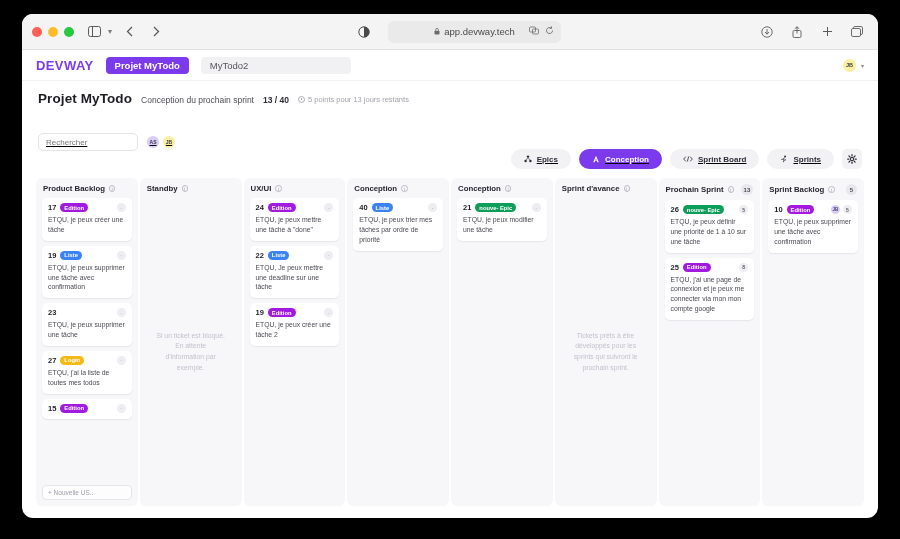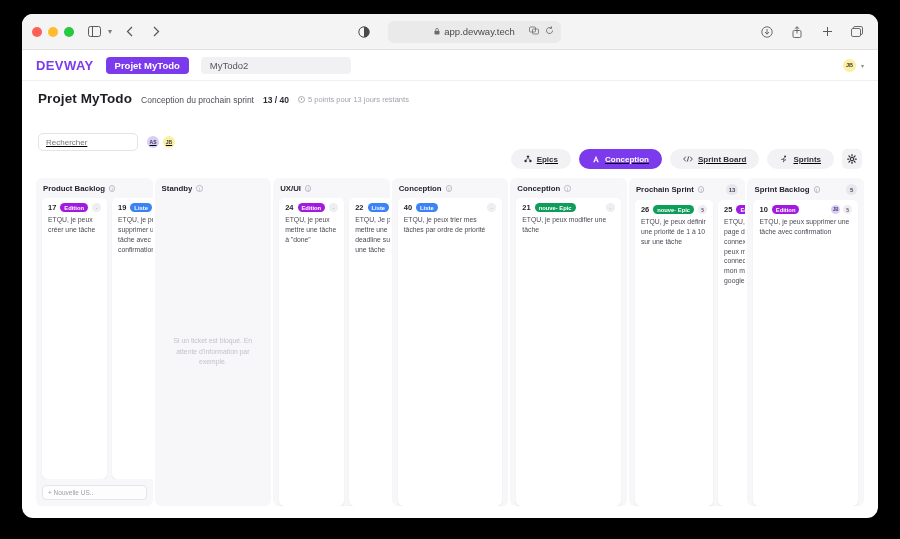--- a/index.html
+++ b/index.html
@@ -212,21 +212,21 @@
     min-width: 11px; height: 11px; padding: 0 3px;
     border-radius: 6px;
     background: #e7e7ed;
     color: #4b4b56;
     font-size: 6px; font-weight: bold;
     display: flex; align-items: center; justify-content: center;
   }
   .col-body {
     flex: 1;
     padding: 0 6px;
-    display: flex; flex-direction: row; gap: 5px;
+    display: flex; flex-direction: column; gap: 5px;
     overflow: hidden;
   }
   .col-foot { padding: 6px; }
   .new-us {
     width: 100%; height: 15px;
     border: 1px solid #e4e4ea;
     border-radius: 4px;
     background: #fdfdfe;
     font-size: 6.5px; color: #9e9ea8;
     display: flex; align-items: center;
@@ -604,20 +604,29 @@
                 <div class="card-right">
                   <span class="pts" style="color: rgb(185, 185, 196);">-</span>
                 </div>
               </div>
               <div class="card-text">ETQU, je peux modifier une tâche</div>
             </div>
           </div>
         </div>
         <div class="col">
           <div class="col-head">
+            <span class="col-title">Sprint d'avance</span>
+            <span class="info-ic">i</span>
+          </div>
+          <div class="col-body">
+            <div class="col-placeholder">Tickets prêts à être développés pour les sprints qui suivront le prochain sprint.</div>
+          </div>
+        </div>
+        <div class="col">
+          <div class="col-head">
             <span class="col-title">Prochain Sprint</span>
             <span class="info-ic">i</span>
             <span class="col-count">13</span>
           </div>
           <div class="col-body">
             <div class="card">
               <div class="card-top">
                 <span class="card-id">26</span>
                 <span class="tag tag-epic">nouve- Epic</span>
                 <div class="card-right">

